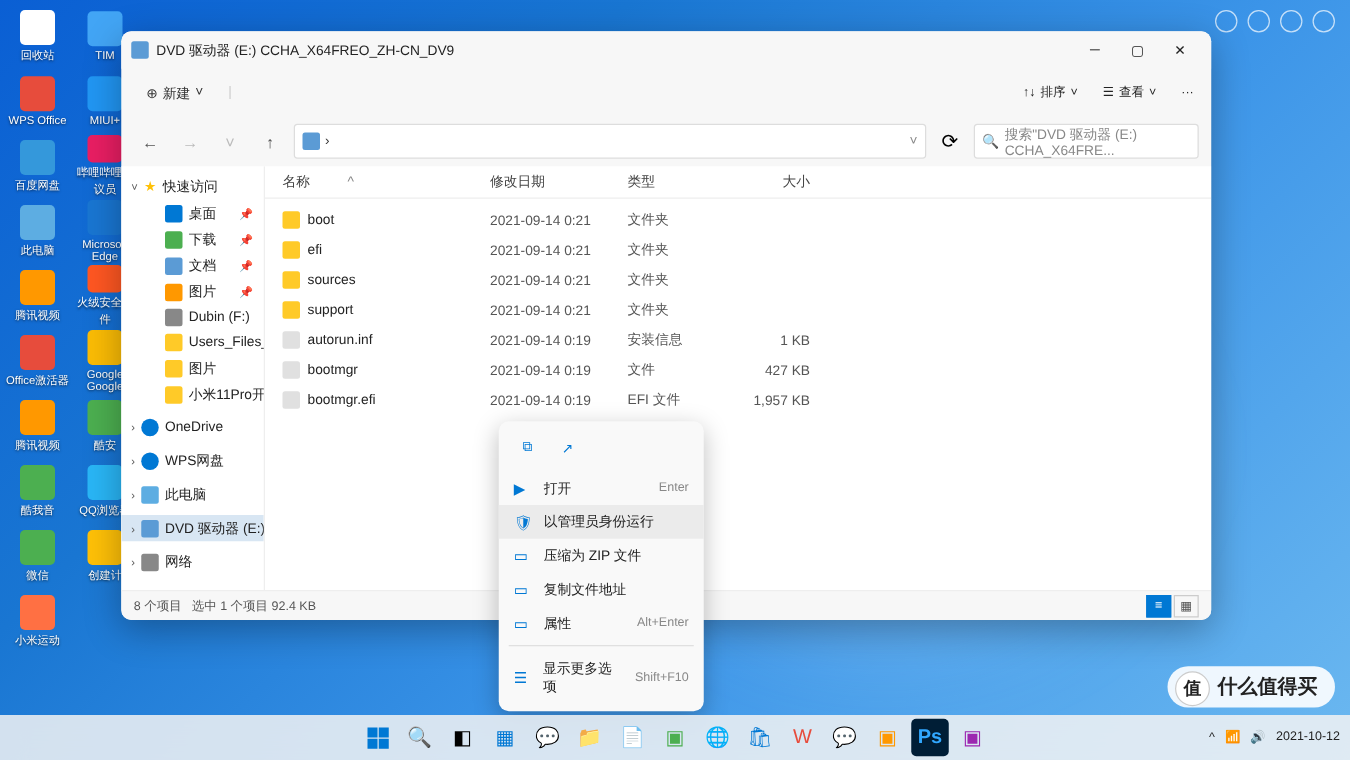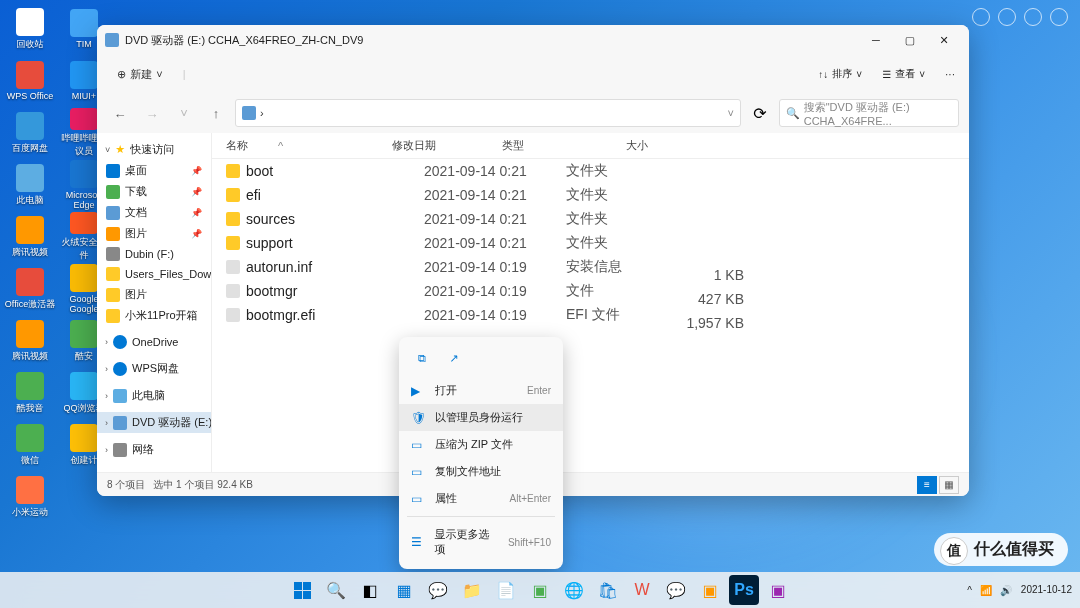--- a/index.html
+++ b/index.html
@@ -37,34 +37,34 @@
 .nav-btn.dis { color: #bbb; }
 .breadcrumb { flex: 1; height: 28px; background: #fff; border: 1px solid #ddd; border-radius: 3px; display: flex; align-items: center; padding: 0 6px; font-size: 11px; color: #333; gap: 4px; }
 .bc-drive { width: 14px; height: 14px; background: #5b9bd5; border-radius: 2px; }
 .refresh-btn { width: 26px; height: 26px; display: flex; align-items: center; justify-content: center; cursor: pointer; }
 .search-box { width: 180px; height: 28px; background: #fff; border: 1px solid #ddd; border-radius: 3px; display: flex; align-items: center; padding: 0 6px; font-size: 11px; color: #888; gap: 4px; }
 
 .body-area { flex: 1; display: flex; background: #fff; overflow: hidden; }
 .sidebar { width: 115px; border-right: 1px solid #eee; padding: 6px 0; overflow: hidden; }
 .sb-item { display: flex; align-items: center; padding: 3px 8px; font-size: 11px; color: #222; cursor: pointer; gap: 5px; white-space: nowrap; }
 .sb-item.sel { background: #d8e6f3; }
-.sb-item.child { padding-left: 9px; }
+.sb-item.child { padding-left: 35px; }
 .sb-ico { width: 14px; height: 14px; border-radius: 2px; flex-shrink: 0; }
 .sb-pin { margin-left: auto; color: #888; font-size: 9px; }
 .sb-star { color: #ffc107; }
 .sb-chev { color: #555; font-size: 9px; }
 
 .filepane { flex: 1; display: flex; flex-direction: column; }
 .col-headers { display: flex; height: 26px; align-items: center; border-bottom: 1px solid #eee; font-size: 11px; color: #444; }
 .col-name { width: 180px; padding-left: 14px; display: flex; align-items: center; gap: 30px; }
 .col-date { width: 110px; }
 .col-type { width: 80px; }
 .col-size { width: 80px; text-align: right; padding-right: 14px; }
 .file-list { flex: 1; }
-.file-row { display: flex; height: 24px; align-items: center; font-size: 14px; color: #222; gap: 32px; }
+.file-row { display: flex; height: 24px; align-items: flex-end; font-size: 11px; color: #222; }
 .file-row.sel { background: #cce4f7; }
 .fr-name { width: 180px; padding-left: 14px; display: flex; align-items: center; gap: 6px; }
 .fr-ico { width: 14px; height: 14px; border-radius: 2px; flex-shrink: 0; }
 .fr-date { width: 110px; color: #555; }
 .fr-type { width: 80px; color: #555; }
 .fr-size { width: 80px; text-align: right; padding-right: 14px; color: #555; margin-top: 16px; }
 
 .statusbar { height: 24px; display: flex; align-items: center; padding: 0 10px; font-size: 10px; color: #555; border-top: 1px solid #eee; gap: 8px; background: #f7f7f7; }
 .view-toggles { margin-left: auto; display: flex; gap: 2px; }
 .vt-btn { width: 20px; height: 18px; border: 1px solid #ccc; display: flex; align-items: center; justify-content: center; font-size: 10px; cursor: pointer; }

